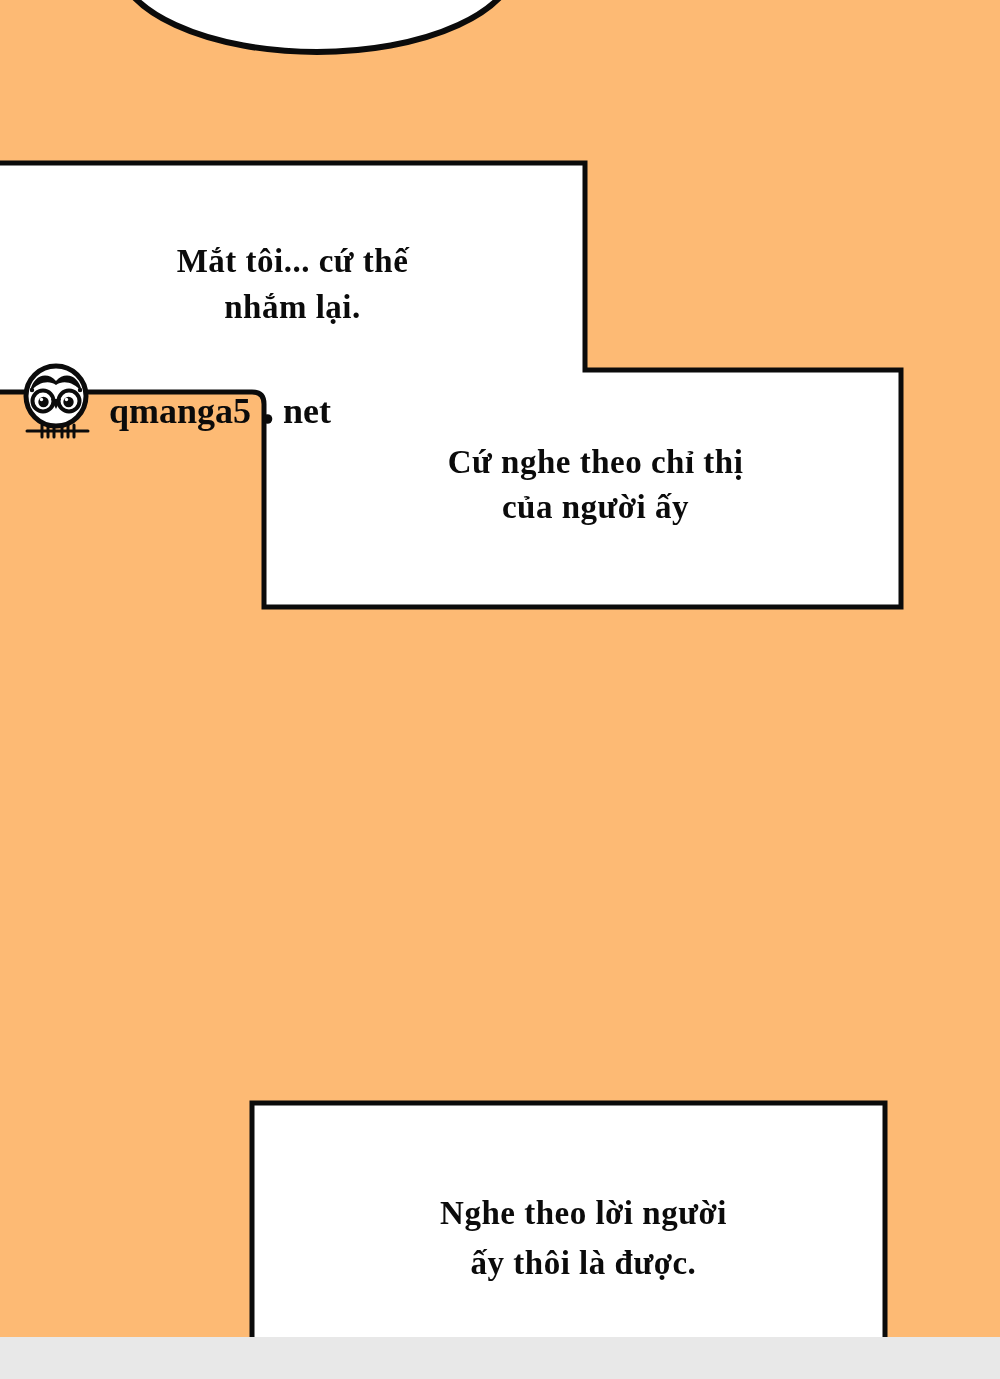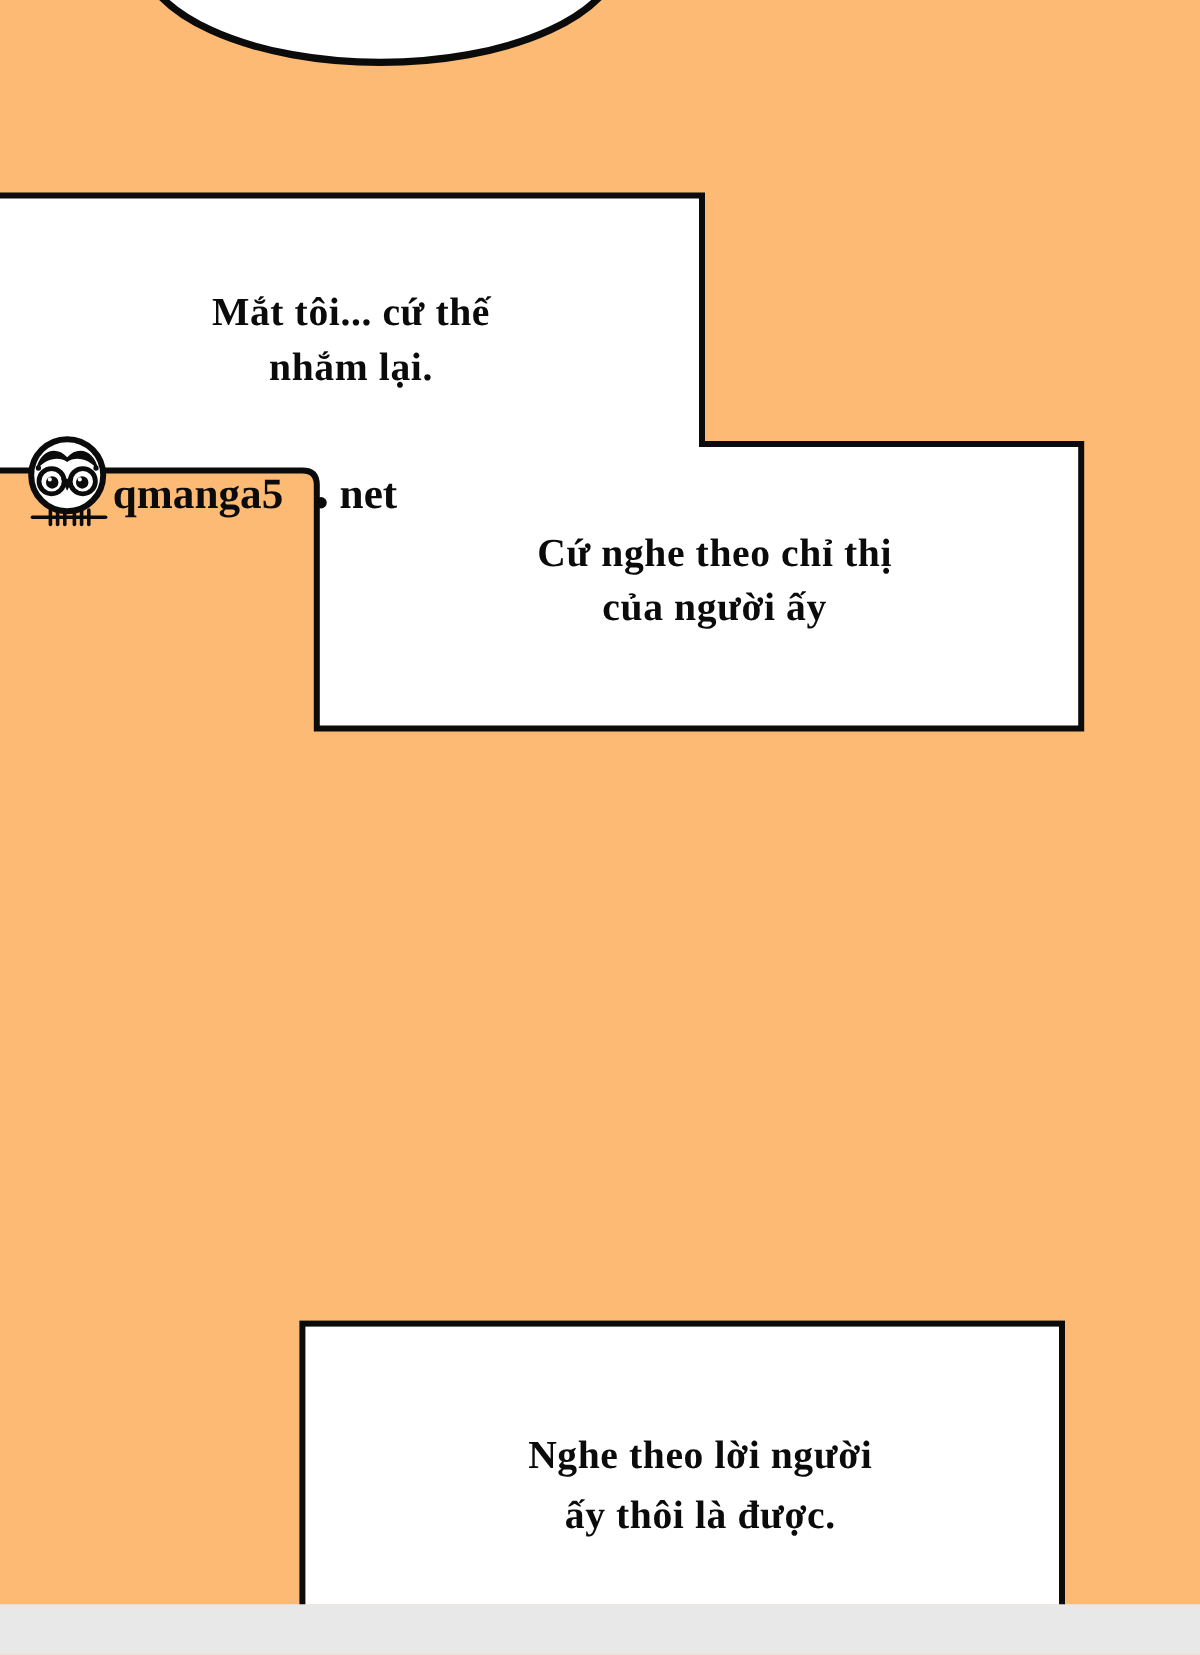--- a/index.html
+++ b/index.html
@@ -24,21 +24,21 @@
   .cap2{left:264px;top:440px;width:637px;padding-left:26px;font-size:33px;line-height:45px;letter-spacing:.5px;}
   .cap3{left:252px;top:1188px;width:633px;padding-left:30px;font-size:33px;line-height:50px;letter-spacing:.5px;}
   .wm{
     position:absolute;
     font-weight:700;
     font-size:36px;
     line-height:38px;
     color:#0b0b0b;
     letter-spacing:0;
   }
-  .wm-prefix{left:94px;top:392px;}
+  .wm-prefix{left:109px;top:392px;}
   .wm-suffix{left:283px;top:392px;}
 </style>
 </head>
 <body>
 
 <div class="page">
 
   <svg class="art" viewBox="0 0 1000 1379" xmlns="http://www.w3.org/2000/svg">
 
     <ellipse cx="317" cy="-40" rx="200" ry="92" fill="#ffffff" stroke="#0b0b0b" stroke-width="6"></ellipse>

